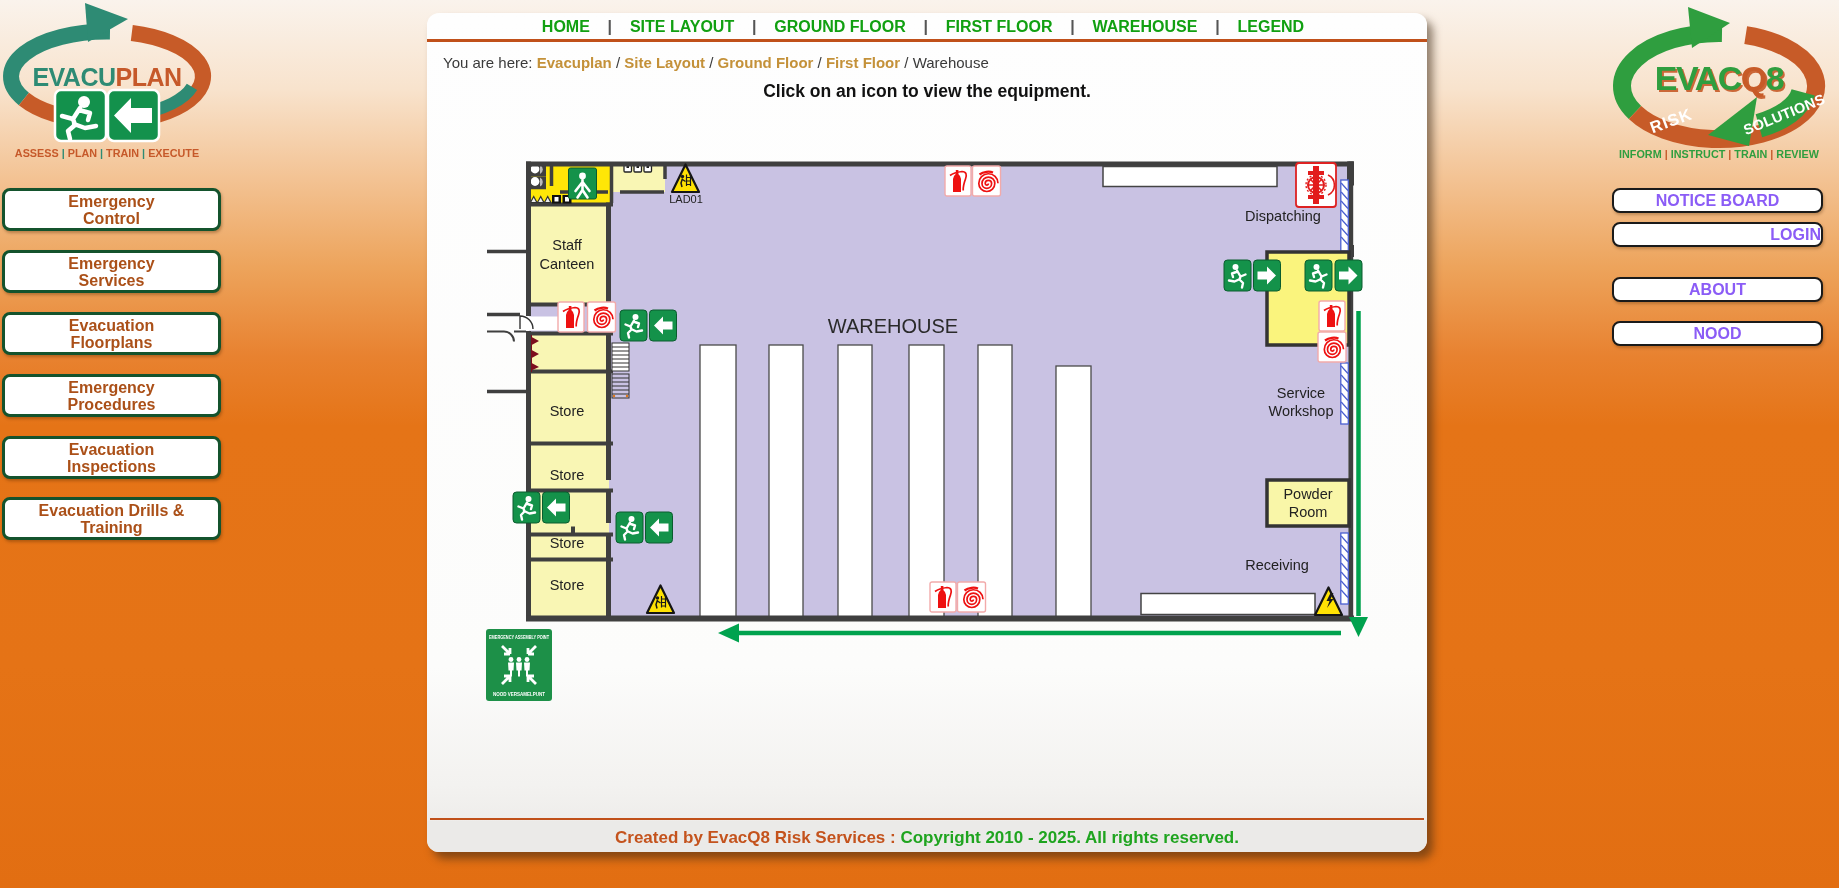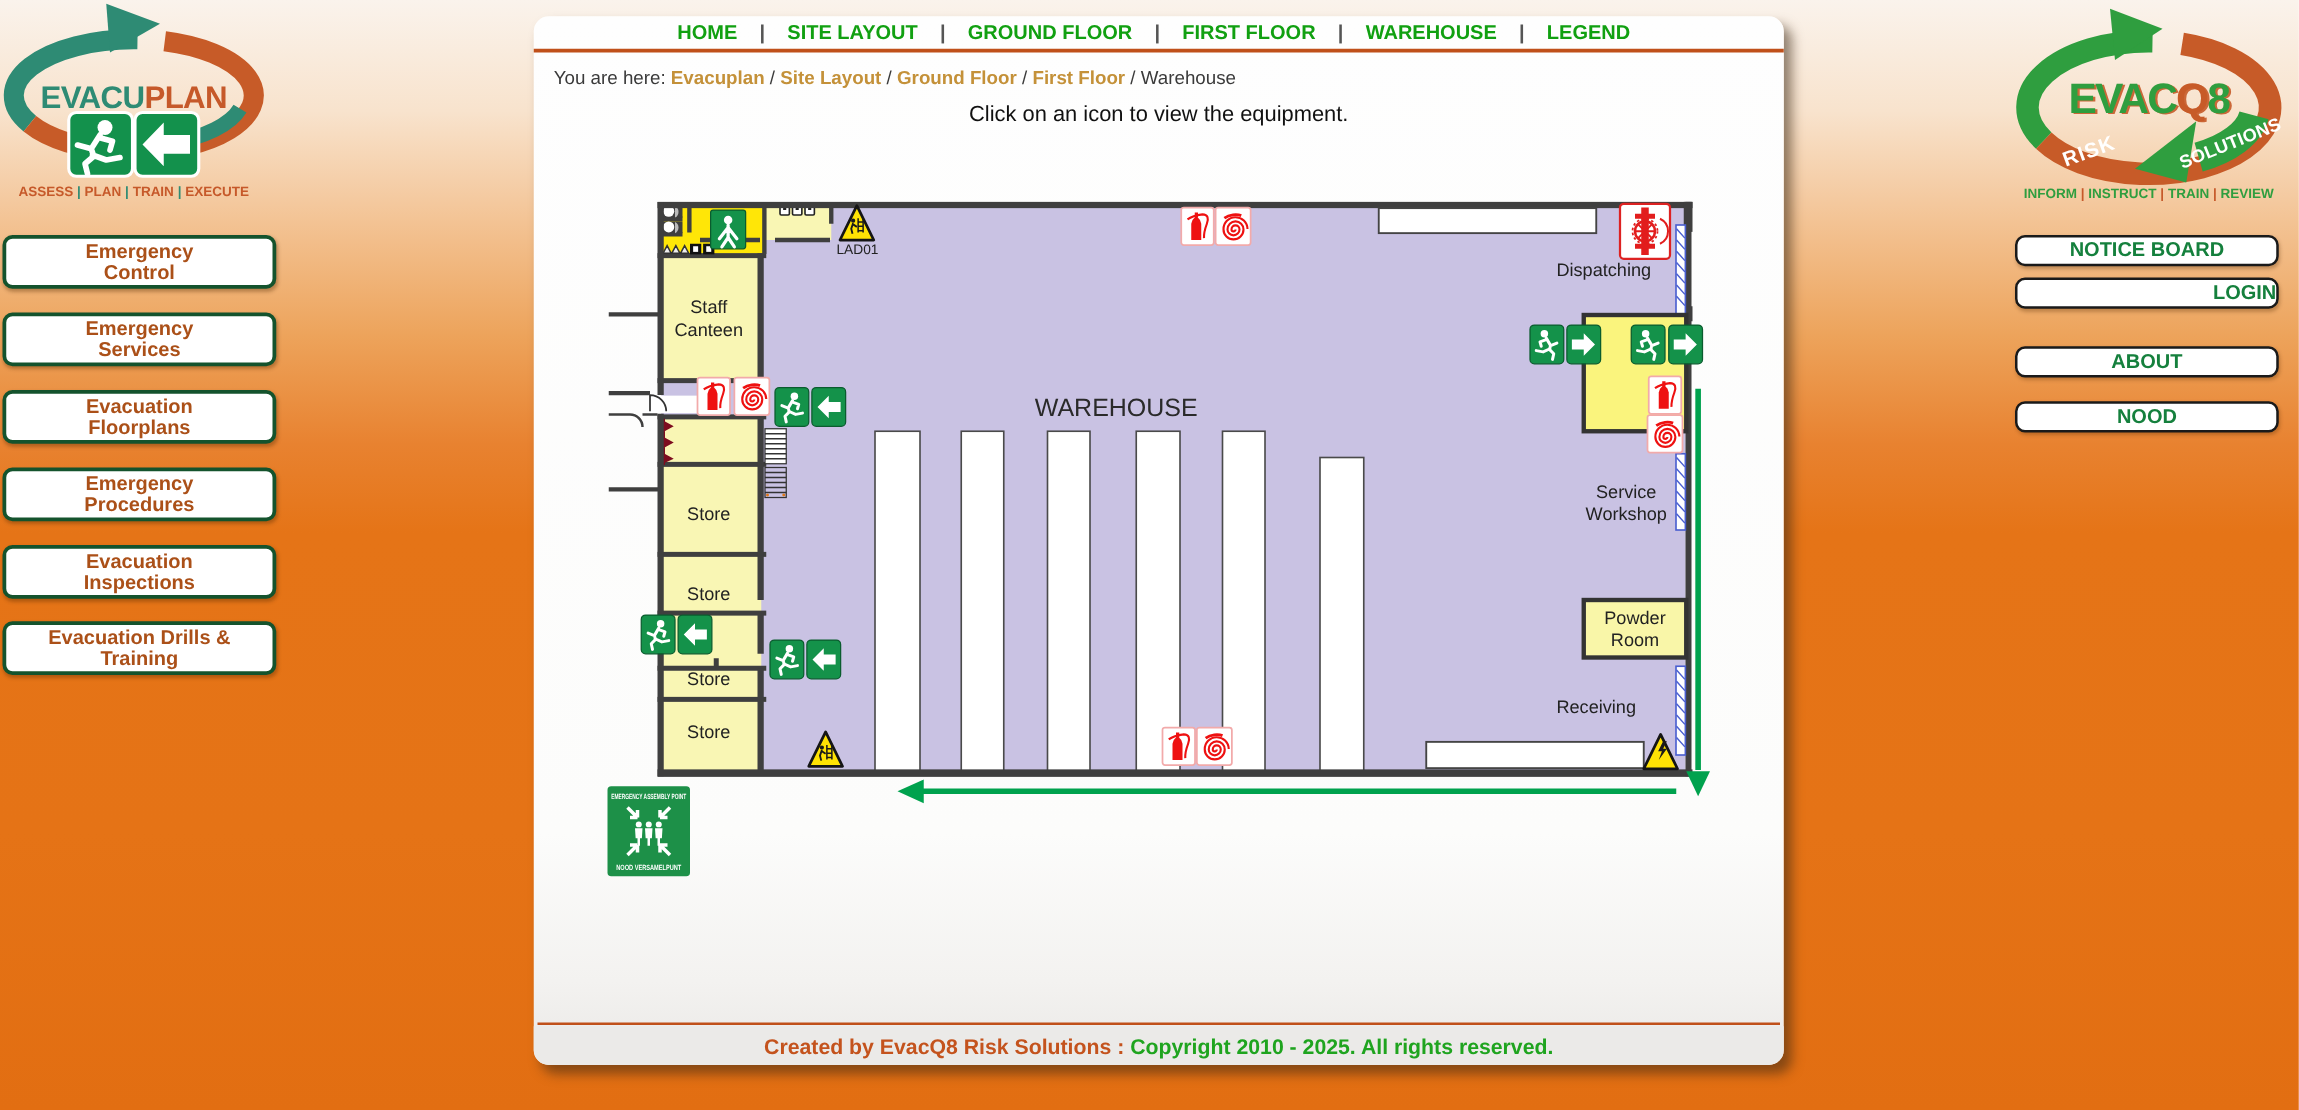--- a/index.html
+++ b/index.html
@@ -3,21 +3,21 @@
 <meta charset="utf-8">
 <style>
 html,body{margin:0;padding:0;}
 body{width:1839px;height:888px;overflow:hidden;position:relative;
   font-family:"Liberation Sans", sans-serif;
   background:linear-gradient(180deg,#faf3ec 0%,#f8e3cd 10%,#f3c394 20%,#eda45c 30%,#e88230 40%,#e57417 48%,#e57316 75%,#e26e12 100%);}
 .btnL{position:absolute;left:2px;width:213px;background:#fff;border:3px solid #14532d;border-radius:8px;
   color:#ab5018;font-weight:bold;font-size:16px;line-height:17px;text-align:center;padding:1.5px 0;
   box-shadow:1px 2px 3px rgba(80,40,0,0.35);}
 .btnR{position:absolute;left:1612px;width:207px;background:#fff;border:2px solid #1a1a1a;border-radius:8px;
-  color:#15803d;font-weight:bold;font-size:16px;line-height:19px;text-align:center;padding:1px 0;
+  color:#8b5cf6;font-weight:bold;font-size:16px;line-height:19px;text-align:center;padding:1px 0;
   box-shadow:1px 2px 3px rgba(80,40,0,0.3);}
 </style>
 </head>
 <body>
 
 <svg style="position:absolute;left:0;top:0" width="230" height="170" viewBox="0 0 230 170">
 
 <g>
       <path d="M23.9,99 A96,45 0 0 1 110,31.5" fill="none" stroke="#2e8b74" stroke-width="16"></path>
 <path d="M131.8,33 A96,45 0 1 1 23.9,99" fill="none" stroke="#c75b28" stroke-width="16"></path>
@@ -55,21 +55,21 @@
 
 <div style="position:absolute;left:427px;top:13px;width:1000px;height:839px;background:linear-gradient(180deg,#fefefe 0%,#fcfcfb 78%,#f3f2f0 92%,#eae8e6 100%);border-radius:12px;box-shadow:6px 7px 9px rgba(60,40,20,0.55);"></div>
 <div style="position:absolute;left:427px;top:821px;width:1000px;height:31px;background:#ebeae8;border-radius:0 0 12px 12px;"></div>
 
 <div style="position:absolute;left:427px;top:18px;width:992px;text-align:center;font-size:16px;font-weight:bold;color:#11a011;">HOME&nbsp;&nbsp;&nbsp; <span style="color:#555">|</span> &nbsp;&nbsp;&nbsp;SITE LAYOUT&nbsp;&nbsp;&nbsp; <span style="color:#555">|</span> &nbsp;&nbsp;&nbsp;GROUND FLOOR&nbsp;&nbsp;&nbsp; <span style="color:#555">|</span> &nbsp;&nbsp;&nbsp;FIRST FLOOR&nbsp;&nbsp;&nbsp; <span style="color:#555">|</span> &nbsp;&nbsp;&nbsp;WAREHOUSE&nbsp;&nbsp;&nbsp; <span style="color:#555">|</span> &nbsp;&nbsp;&nbsp;LEGEND</div>
 
 <div style="position:absolute;left:427px;top:39px;width:1000px;height:3px;background:#c0501a;"></div>
 
 <div style="position:absolute;left:443px;top:54px;font-size:15px;color:#3a3a3a;">You are here: <b style="color:#c49139">Evacuplan</b> / <b style="color:#c49139">Site Layout</b> / <b style="color:#c49139">Ground Floor</b> / <b style="color:#c49139">First Floor</b> / Warehouse</div>
 
-<div style="position:absolute;left:427px;top:81px;width:1000px;text-align:center;font-size:17.5px;font-weight:normal;color:#111;">Click on an icon to view the equipment.</div>
+<div style="position:absolute;left:427px;top:81px;width:1000px;text-align:center;font-size:17.5px;font-weight:bold;color:#111;">Click on an icon to view the equipment.</div>
 
 <svg id="plan" style="position:absolute;left:455px;top:150px" width="945" height="560" viewBox="455 150 945 560">
 <defs>
 <g id="runner">
         <rect x="0" y="0" width="27" height="31" rx="3.5" fill="#14924a" stroke="#0a5c2e" stroke-width="1"></rect>
 <circle cx="15.5" cy="7" r="3" fill="#fff"></circle>
 <path d="M14,10.5 L10.5,16.5 L11.5,19.5 M10.5,16.5 L5.5,14.5 M13.5,11.5 L19,13.5 L18,17 M11.5,19.5 L8,23 L9,27.5 M11,19 L16.5,21.5 L22,20.5" fill="none" stroke="#fff" stroke-width="2.4" stroke-linecap="round" stroke-linejoin="round"></path>
       </g>
 <g id="arrowL">
         <rect x="0" y="0" width="27" height="31" rx="3.5" fill="#14924a" stroke="#0a5c2e" stroke-width="1"></rect>
@@ -362,21 +362,21 @@
 <circle cx="519" cy="659.5" r="2.4"></circle>
         <path d="M516,662.5 h6 l-0.5,8 h-1.5 v6 h-2 v-6 h-1.5 z"></path>
 <circle cx="527" cy="659.5" r="2.4"></circle>
         <path d="M524,662.5 h6 l-0.5,8 h-1.5 v6 h-2 v-6 h-1.5 z"></path>
       </g>
     </g>
 </svg>
 
 <div style="position:absolute;left:430px;top:818px;width:994px;height:2px;background:#c0501a;"></div>
 
-<div style="position:absolute;left:427px;top:828px;width:1000px;text-align:center;font-size:17px;font-weight:bold;"><span style="color:#c4531d;">Created by EvacQ8 Risk Solutions :</span> <span style="color:#1fa41f;">Copyright 2010 - 2025. All rights reserved.</span></div>
+<div style="position:absolute;left:427px;top:828px;width:1000px;text-align:center;font-size:17px;font-weight:bold;"><span style="color:#c4531d;">Created by EvacQ8 Risk Services :</span> <span style="color:#1fa41f;">Copyright 2010 - 2025. All rights reserved.</span></div>
 
 <svg style="position:absolute;left:1600px;top:5px" width="239" height="165" viewBox="0 0 239 165">
 
 <g>
       <path d="M35,107.5 A97,53 0 0 1 122,28" fill="none" stroke="#2f9e3f" stroke-width="18"></path>
 <path d="M145.7,30.1 A97,53 0 1 1 35,107.5" fill="none" stroke="#c75b28" stroke-width="18"></path>
 <path d="M88,2 L130,18 L92,43 Z" fill="#2f9e3f"></path>
 <path d="M203.2,87.3 A85,45 0 0 1 158.9,120.7" fill="none" stroke="#2f9e3f" stroke-width="24"></path>
 <path d="M108,130 L157,92 L149,141 Z" fill="#2f9e3f"></path>
     </g>

